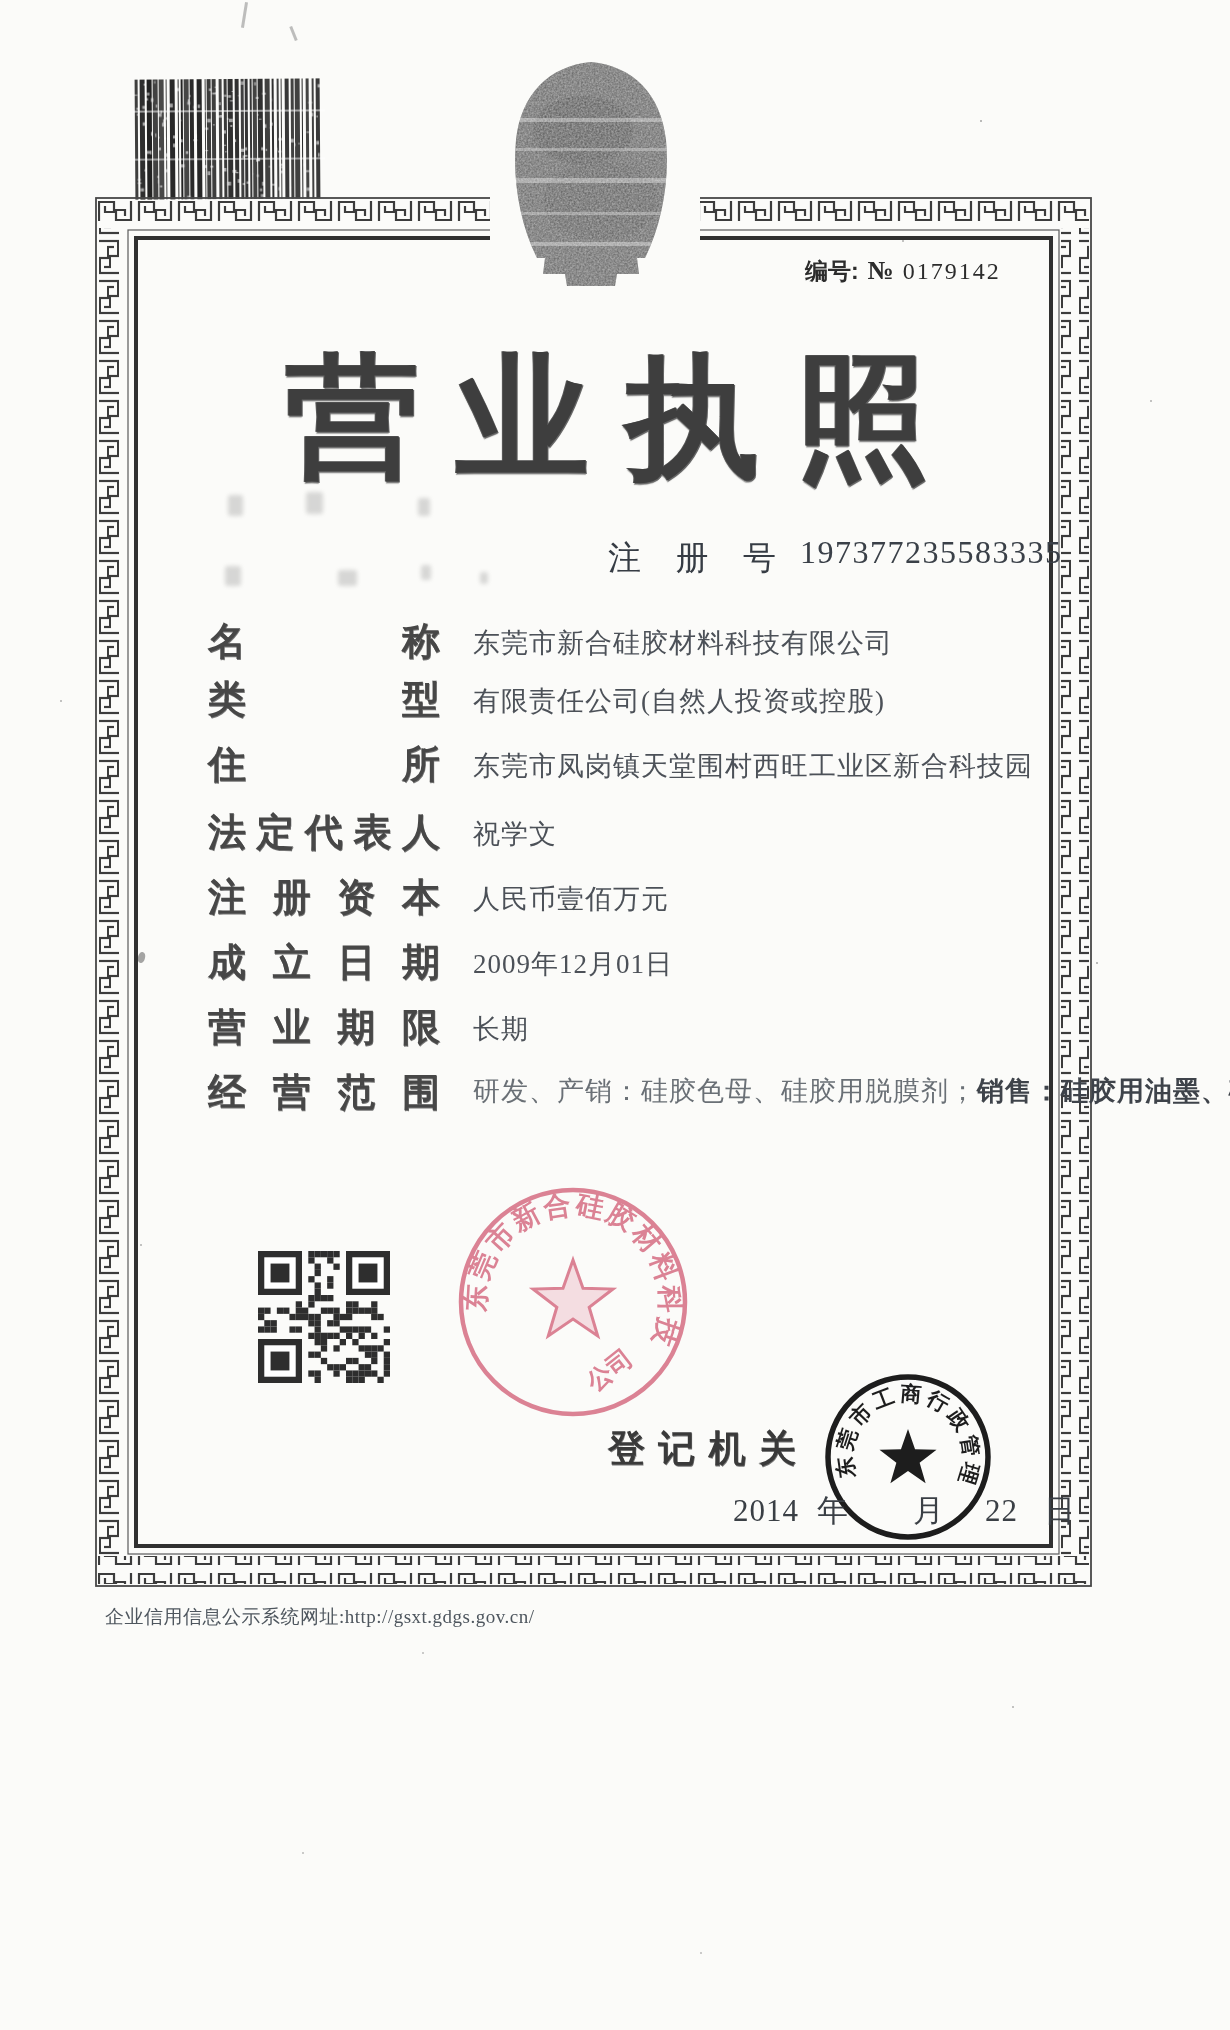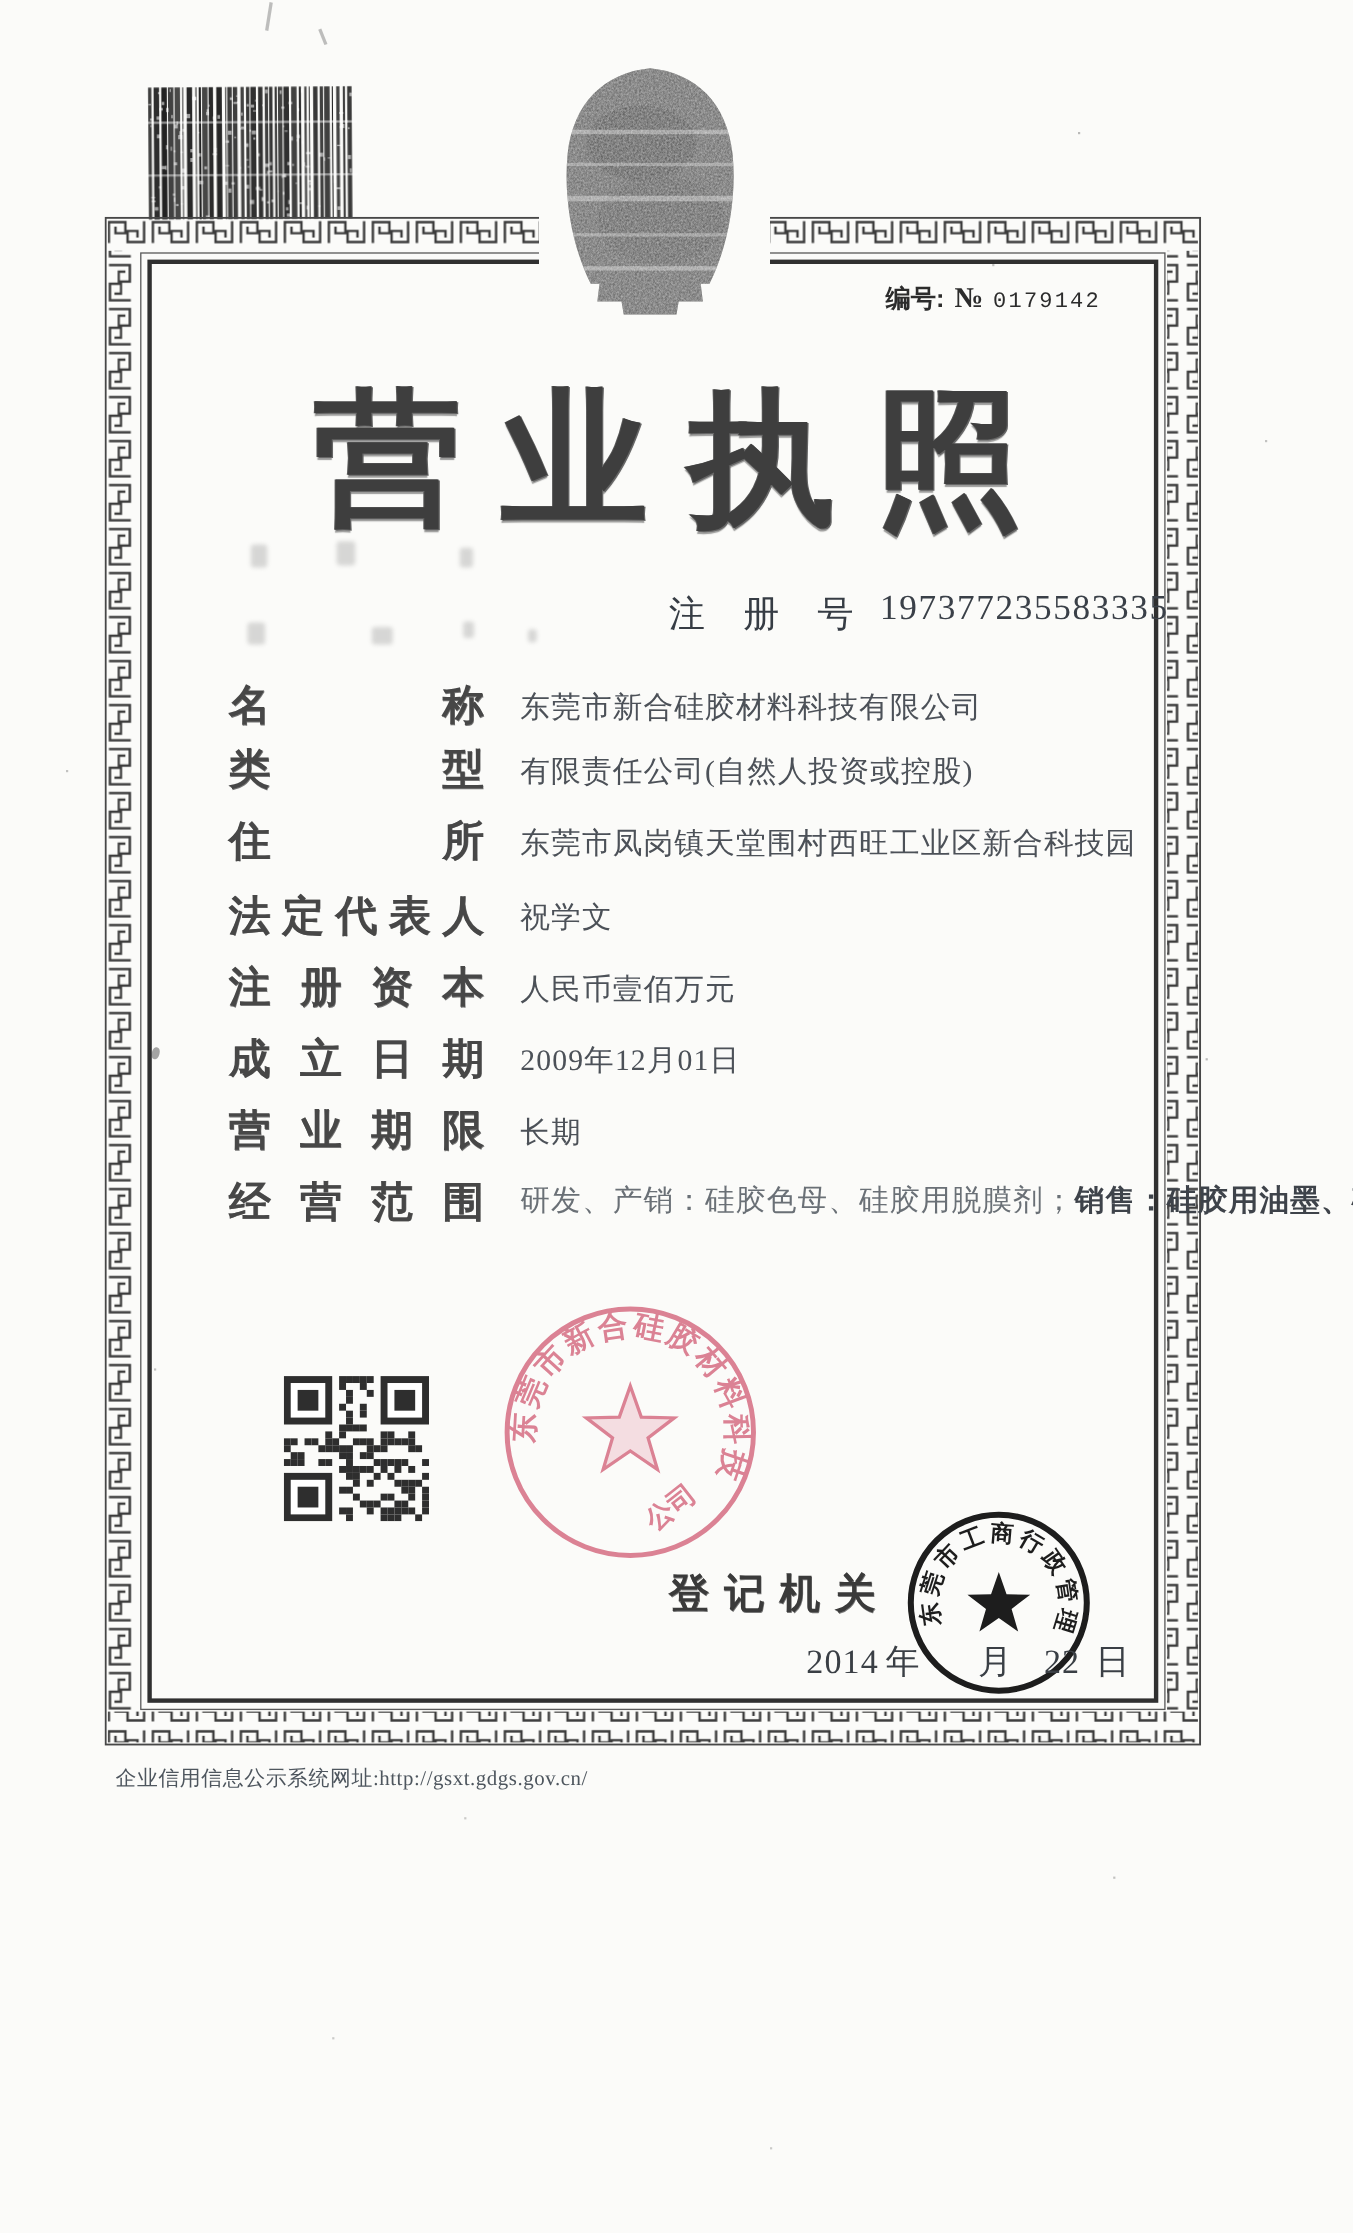--- a/index.html
+++ b/index.html
@@ -31,21 +31,21 @@
   .barcode{position:absolute;left:133px;top:76px;width:192px;height:126px;transform:rotate(-.4deg);}
   .barcode svg{filter:blur(.4px) contrast(1.05);}
   
   .frame{position:absolute;left:95px;top:197px;z-index:1;}
   .emblem-halo{position:absolute;left:490px;top:191px;width:210px;height:64px;background:#fbfbf9;z-index:2;}
   .emblem{position:absolute;left:505px;top:60px;z-index:3;opacity:.92;}
   
   .serial-line{position:absolute;left:805px;top:256px;z-index:4;display:flex;align-items:baseline;gap:9px;color:#2c2c2c;}
   .serial-label{font-family:Liberation Sans, sans-serif;font-weight:bold;font-size:23px;}
   .serial-symbol{font-size:26px;font-weight:bold;}
-  .serial-number{font-family:Liberation Mono, monospace;font-size:20px;letter-spacing:2px;}
+  .serial-number{font-family:Liberation Serif, serif;font-size:24px;letter-spacing:2px;}
   .doc-title{
     position:absolute;left:286px;top:352px;z-index:4;
     font-size:133px;font-weight:bold;letter-spacing:37px;line-height:1;
     color:#3e3e3e;text-shadow:1px 1px 0 #666,-1px 0 0 #585858,0 2px 1px rgba(60,60,60,.5);
     white-space:nowrap;
   }
   .regno-line{position:absolute;left:0;top:532px;width:1230px;z-index:4;}
   .regno-label{position:absolute;left:608px;top:4px;width:168px;font-size:33px;color:#363c44;}
   .regno-value{position:absolute;left:800px;top:2px;font-size:32px;letter-spacing:1.5px;color:#3a4048;}
   
@@ -56,21 +56,21 @@
   .scope-val{position:absolute;left:471px;top:6px;width:580px;font-size:22.5px;line-height:30px;text-align:justify;white-space:normal;letter-spacing:.5px;}
   .scope-intro{color:#6a7076;}
   .scope-main{font-weight:bold;color:#3e434a;}
   
   .qr{position:absolute;left:258px;top:1251px;width:132px;height:132px;z-index:4;}
   .red-seal{position:absolute;left:445px;top:1174px;z-index:5;opacity:.82;}
   .registrar-line{position:absolute;left:608px;top:1424px;width:188px;z-index:4;
     font-size:37px;font-weight:bold;color:#3a3a3a;text-shadow:.5px .5px 0 #777;}
   .black-stamp{position:absolute;left:818px;top:1367px;z-index:5;}
   .date-line{position:absolute;left:733px;top:1490px;z-index:6;display:flex;align-items:baseline;
-    font-size:31px;color:#3a3f45;letter-spacing:1px;}
+    font-size:31px;color:#3a3f45;letter-spacing:1px;gap:12px;}
   .date-line .d-year{margin-right:6px;}
   .date-line .d-yu{margin-right:52px;}
   .date-line .d-mu{margin-right:28px;}
   .date-line .d-day{margin-right:14px;}
   
   .footer-left{position:absolute;left:105px;top:1604px;z-index:4;font-size:19px;color:#4e565e;letter-spacing:.5px;}
   .footer-right{position:absolute;right:141px;top:1599px;z-index:4;
     font-family:"Liberation Sans",sans-serif;font-weight:bold;font-size:23px;color:#3d464d;letter-spacing:1px;}
 </style>
 </head>

